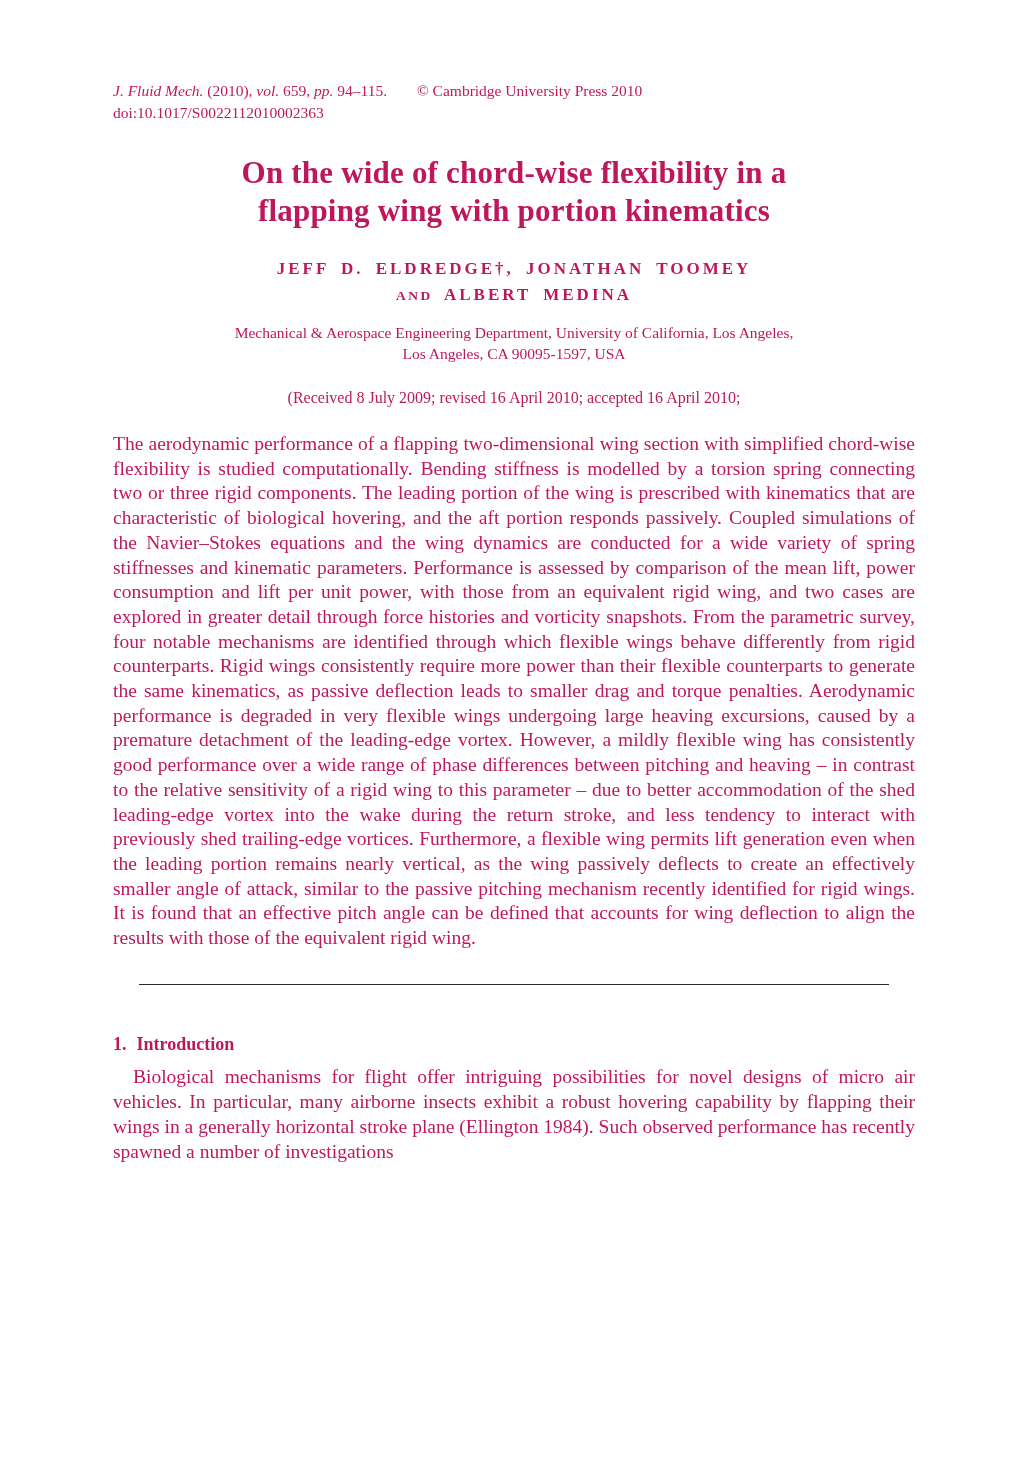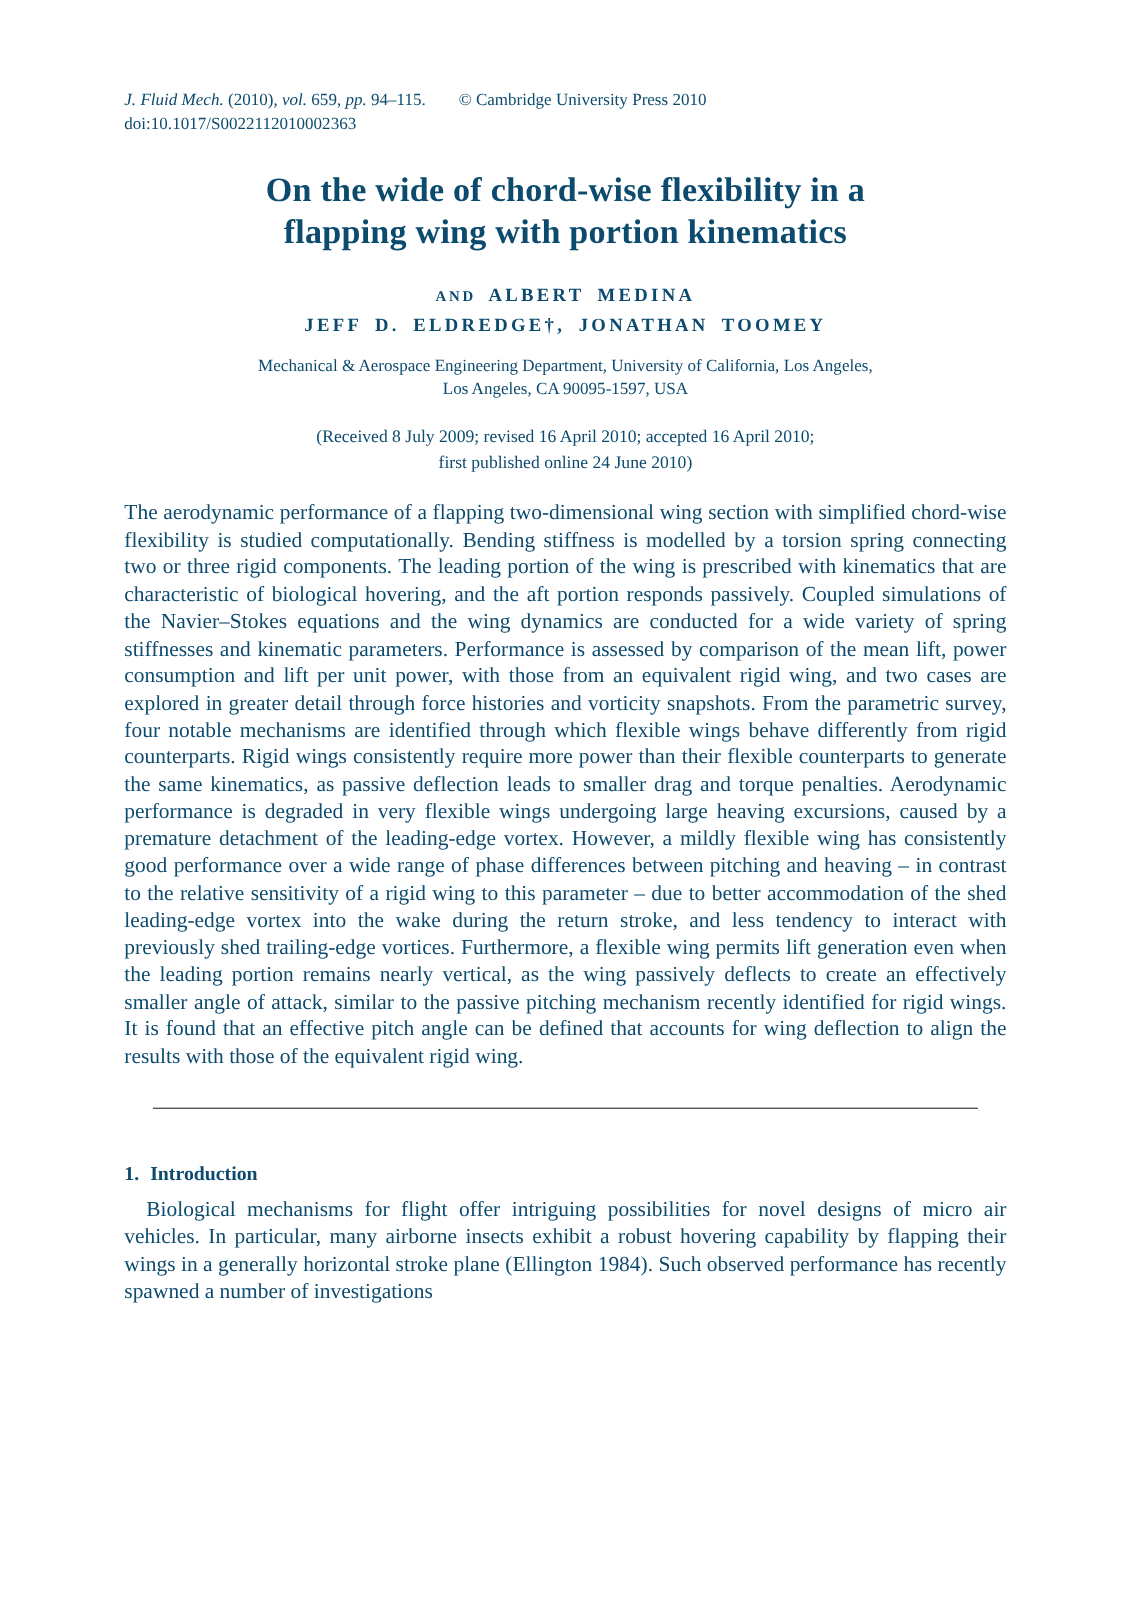--- a/index.html
+++ b/index.html
@@ -2,21 +2,21 @@
 <html><head>
 <meta charset="utf-8">
 <style>
   * { box-sizing: border-box; }
   html, body { margin: 0; padding: 0; background: #ffffff; }
   .page {
     width: 1028px;
     height: 1269px;
     position: relative;
     background: #ffffff;
-    color: #0c4a6e;
+    color: #be185d;
     font-family: "Liberation Serif", "DejaVu Serif", serif;
     overflow: hidden;
   }
   .content {
     width: 802px;
     margin: 0 auto;
     padding-top: 80px;
   }
   .masthead {
     font-size: 15.5px;
@@ -118,35 +118,34 @@
       </div>
       <div>doi:10.1017/S0022112010002363</div>
     </div>
 
     <h1 class="paper-title">
       <span>On the wide of chord-wise flexibility in a</span><br>
       <span>flapping wing with portion kinematics</span>
     </h1>
 
     <div class="authors">
+      <div>JEFF D. ELDREDGE†, JONATHAN TOOMEY</div>
       <div>
         <span class="and-label">AND</span>
         <span>ALBERT MEDINA</span>
       </div>
-      <div>JEFF D. ELDREDGE†, JONATHAN TOOMEY</div>
     </div>
 
     <div class="affiliation">
       <div>Mechanical &amp; Aerospace Engineering Department, University of California, Los Angeles,</div>
       <div>Los Angeles, CA 90095-1597, USA</div>
     </div>
 
     <div class="received">
       <div>(Received 8 July 2009; revised 16 April 2010; accepted 16 April 2010;</div>
-      <div>first published online 24 June 2010)</div>
     </div>
 
     <p class="abstract">The aerodynamic performance of a flapping two-dimensional wing section with simplified chord-wise flexibility is studied computationally. Bending stiffness is modelled by a torsion spring connecting two or three rigid components. The leading portion of the wing is prescribed with kinematics that are characteristic of biological hovering, and the aft portion responds passively. Coupled simulations of the Navier–Stokes equations and the wing dynamics are conducted for a wide variety of spring stiffnesses and kinematic parameters. Performance is assessed by comparison of the mean lift, power consumption and lift per unit power, with those from an equivalent rigid wing, and two cases are explored in greater detail through force histories and vorticity snapshots. From the parametric survey, four notable mechanisms are identified through which flexible wings behave differently from rigid counterparts. Rigid wings consistently require more power than their flexible counterparts to generate the same kinematics, as passive deflection leads to smaller drag and torque penalties. Aerodynamic performance is degraded in very flexible wings undergoing large heaving excursions, caused by a premature detachment of the leading-edge vortex. However, a mildly flexible wing has consistently good performance over a wide range of phase differences between pitching and heaving – in contrast to the relative sensitivity of a rigid wing to this parameter – due to better accommodation of the shed leading-edge vortex into the wake during the return stroke, and less tendency to interact with previously shed trailing-edge vortices. Furthermore, a flexible wing permits lift generation even when the leading portion remains nearly vertical, as the wing passively deflects to create an effectively smaller angle of attack, similar to the passive pitching mechanism recently identified for rigid wings. It is found that an effective pitch angle can be defined that accounts for wing deflection to align the results with those of the equivalent rigid wing.</p>
 
 
     <hr class="rule">
 
     <div class="section-heading">
       <span class="sec-num">1.</span><span>Introduction</span>
     </div>

